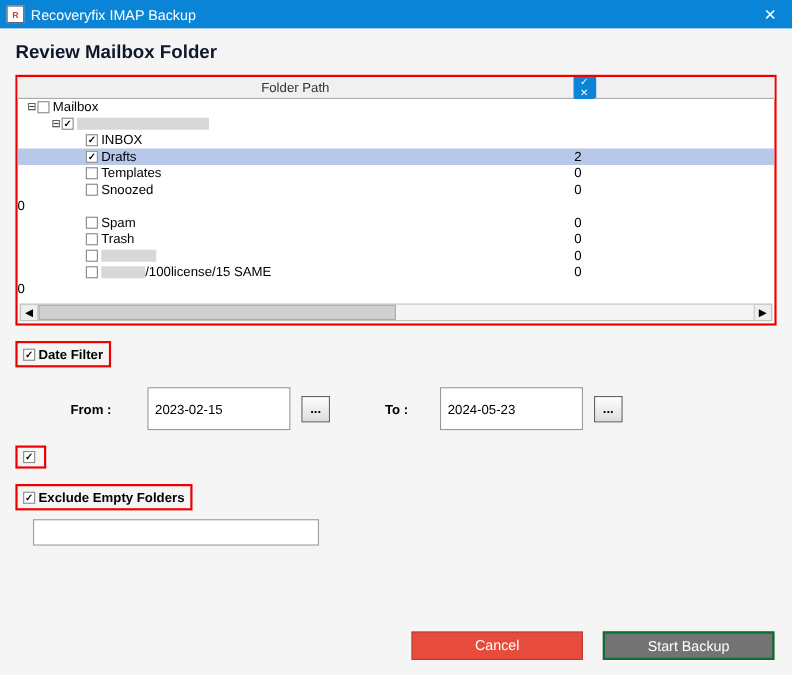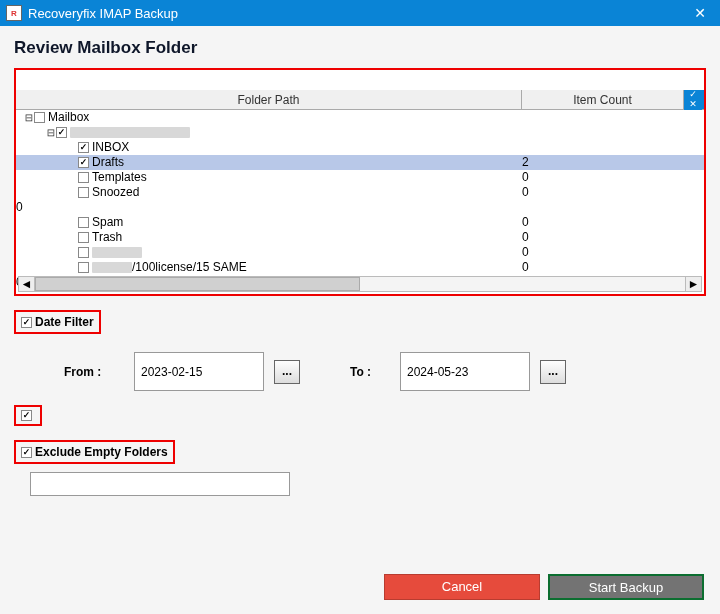--- a/index.html
+++ b/index.html
@@ -56,21 +56,20 @@
   .table-wrap {
     background: #fff;
     height: 228px;
     position: relative;
   }
   .thead {
     display: flex;
     height: 20px;
     border-bottom: 1px solid #aaa;
     background: #f0f0f0;
-    margin-top: 20px;
   }
   .th {
     border-right: 1px solid #aaa;
     text-align: center;
     line-height: 20px;
     font-size: 12px;
     color: #333;
   }
   .th.path { flex: 0 0 506px; }
   .th.count { flex: 1; }
@@ -199,21 +198,21 @@
     height: 24px;
     border: 1px solid #999;
     background: #fff;
     padding: 0 6px;
   }
   .btnbar {
     position: absolute;
     right: 16px;
     bottom: 14px;
     display: flex;
-    gap: 8px;
+    gap: 18px;
   }
   .btn {
     width: 156px;
     height: 26px;
     color: #fff;
     font-size: 13px;
     border: 1px solid rgba(0,0,0,.2);
     cursor: pointer;
     text-align: center;
     line-height: 24px;
@@ -229,21 +228,20 @@
   <span class="title">Recoveryfix IMAP Backup</span>
   <span class="close">✕</span>
 </div>
 
 <div class="content">
   <div class="heading">Review Mailbox Folder</div>
 
   <div class="table-wrap redbox">
     <div class="thead">
       <div class="th path">Folder Path</div>
-      <div class="th count">Item Count</div>
       <div class="th actions">
         <span class="actbtn">✓</span>
         <span class="actbtn">✕</span>
       </div>
     </div>
     <div class="tbody" id="tbody">
         <div class="row">
           <div class="c1">
             <span class="indent" style="width: 8px;"></span>
             <span class="tree-toggle">⊟</span>

